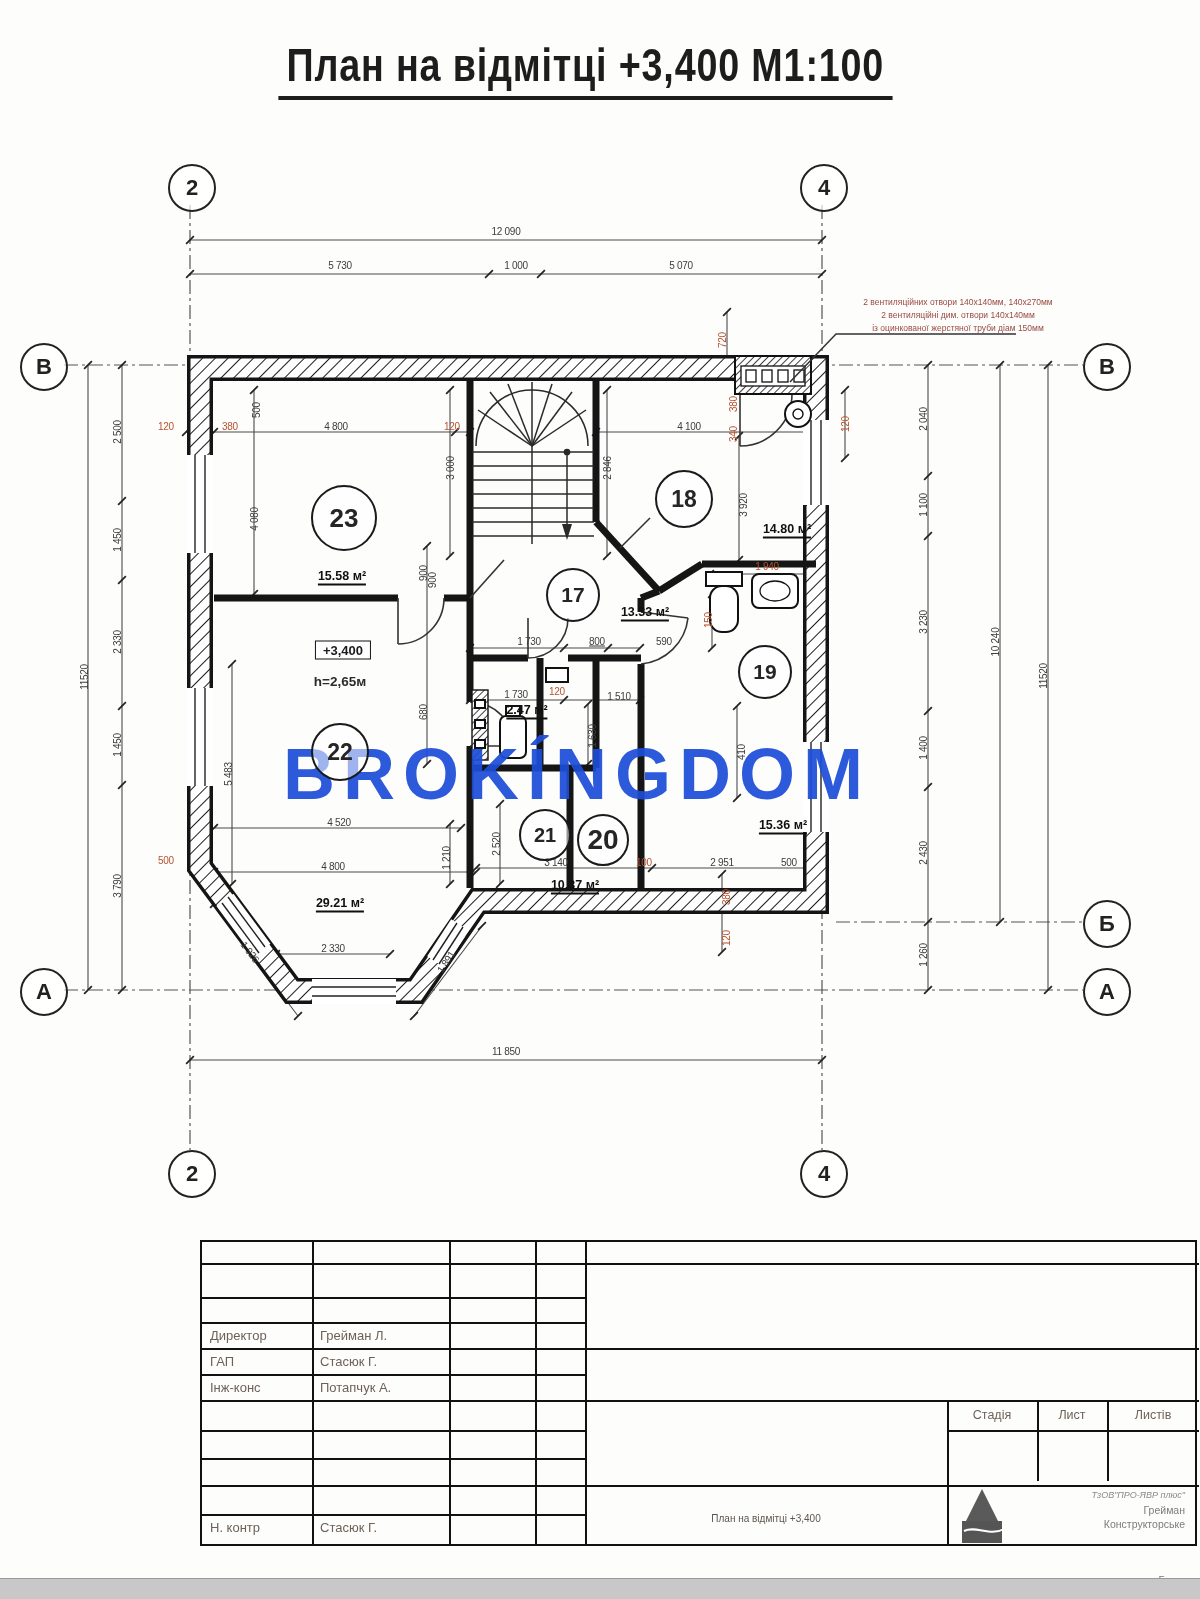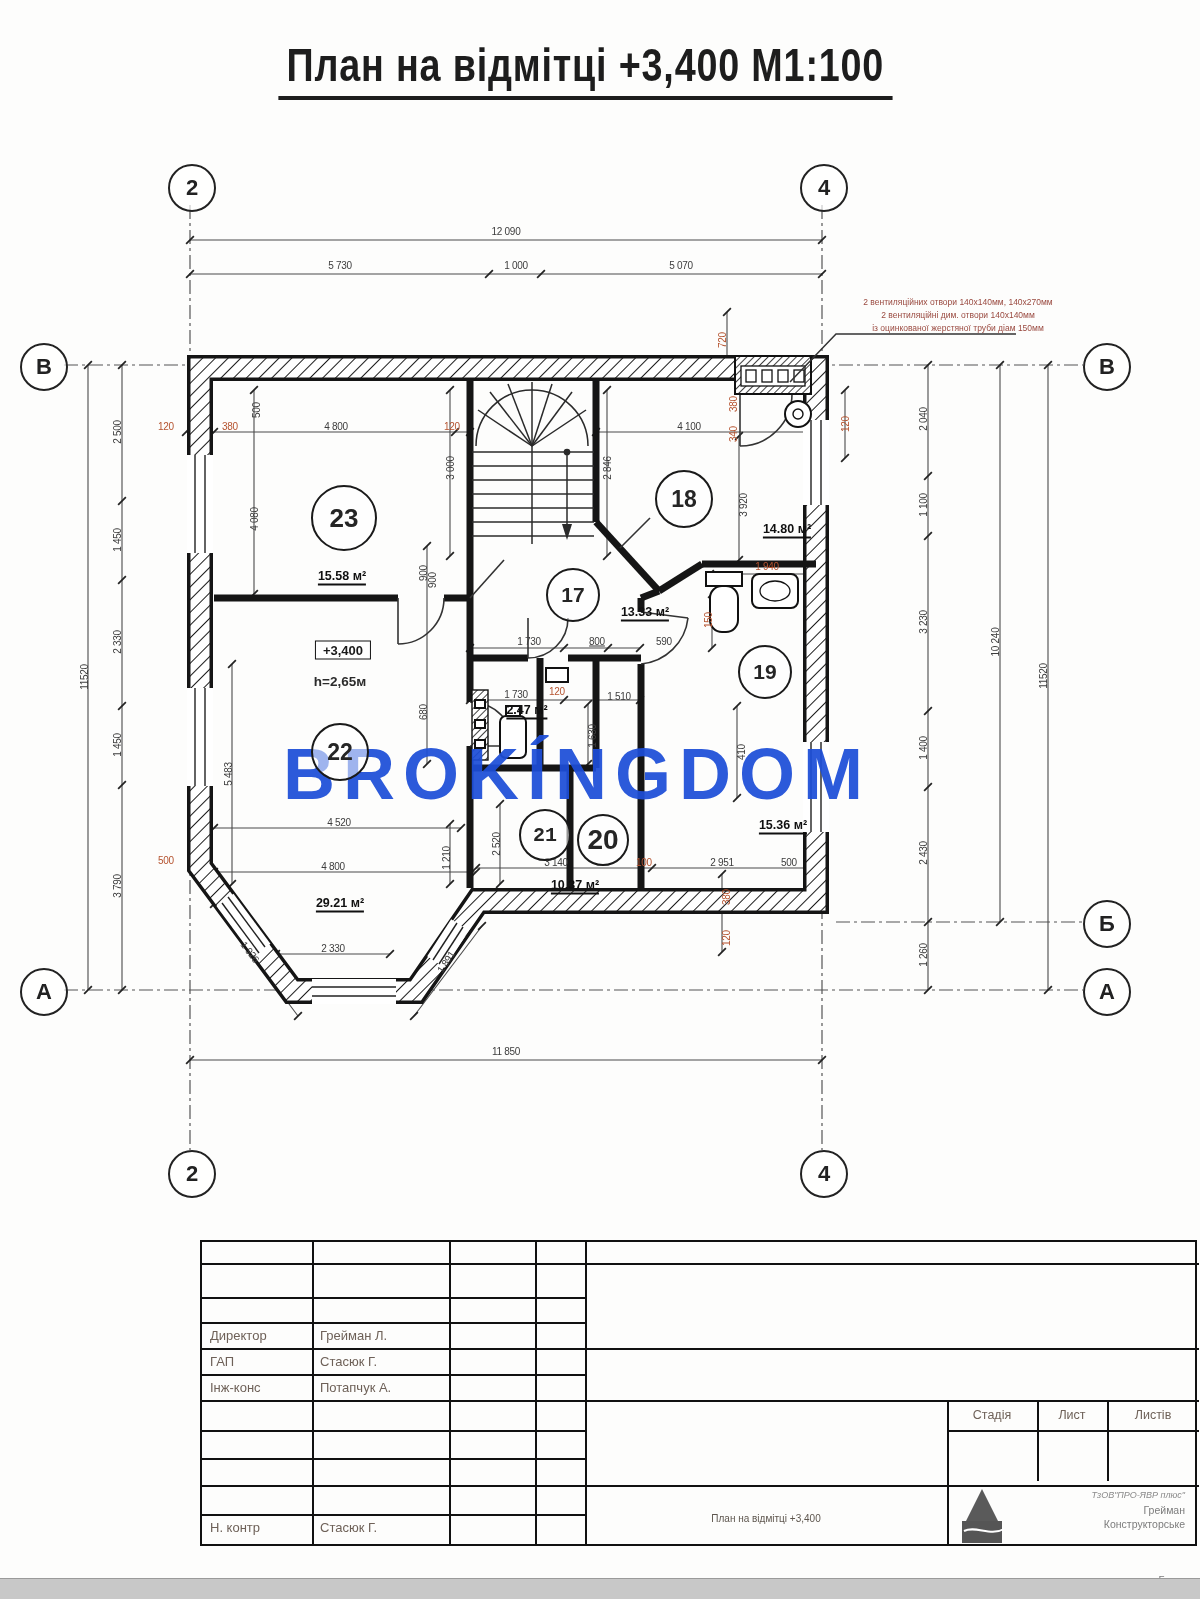--- a/index.html
+++ b/index.html
@@ -298,21 +298,21 @@
       <span class="roomc" style="left: 311px; top: 485px; width: 62px; height: 62px; font-size: 26px;">23</span>
       <span class="area" style="left: 342px; top: 577px; transform: translate(-50%, -50%);">15.58 м²</span>
       <span class="roomc" style="left: 655px; top: 470px; width: 54px; height: 54px; font-size: 23px;">18</span>
       <span class="area" style="left: 787px; top: 530px; transform: translate(-50%, -50%);">14.80 м²</span>
       <span class="roomc" style="left: 546px; top: 568px; width: 50px; height: 50px; font-size: 21px;">17</span>
       <span class="area" style="left: 645px; top: 613px; transform: translate(-50%, -50%);">13.33 м²</span>
       <span class="roomc" style="left: 738px; top: 645px; width: 50px; height: 50px; font-size: 21px;">19</span>
       <span class="area" style="left: 783px; top: 826px; transform: translate(-50%, -50%);">15.36 м²</span>
       <span class="roomc" style="left: 311px; top: 723px; width: 54px; height: 54px; font-size: 23px;">22</span>
       <span class="area" style="left: 340px; top: 904px; transform: translate(-50%, -50%);">29.21 м²</span>
-      <span class="roomc" style="left: 519px; top: 809px; width: 48px; height: 48px; font-size: 20px; font-family: Liberation Mono, monospace;">21</span>
+      <span class="roomc" style="left: 519px; top: 809px; width: 48px; height: 48px; font-size: 20px;">21</span>
       <span class="roomc" style="left: 577px; top: 814px; width: 48px; height: 48px; font-size: 28px;">20</span>
       <span class="area" style="left: 575px; top: 886px; transform: translate(-50%, -50%);">10.37 м²</span>
       <span class="area" style="left: 527px; top: 711px; transform: translate(-50%, -50%);">2.47 м²</span>
       <span class="axc" style="left: 168px; top: 164px;">2</span>
       <span class="axc" style="left: 800px; top: 164px;">4</span>
       <span class="axc" style="left: 168px; top: 1150px;">2</span>
       <span class="axc" style="left: 800px; top: 1150px;">4</span>
       <span class="axc" style="left: 20px; top: 343px;">В</span>
       <span class="axc" style="left: 20px; top: 968px;">А</span>
       <span class="axc" style="left: 1083px; top: 343px;">В</span>

